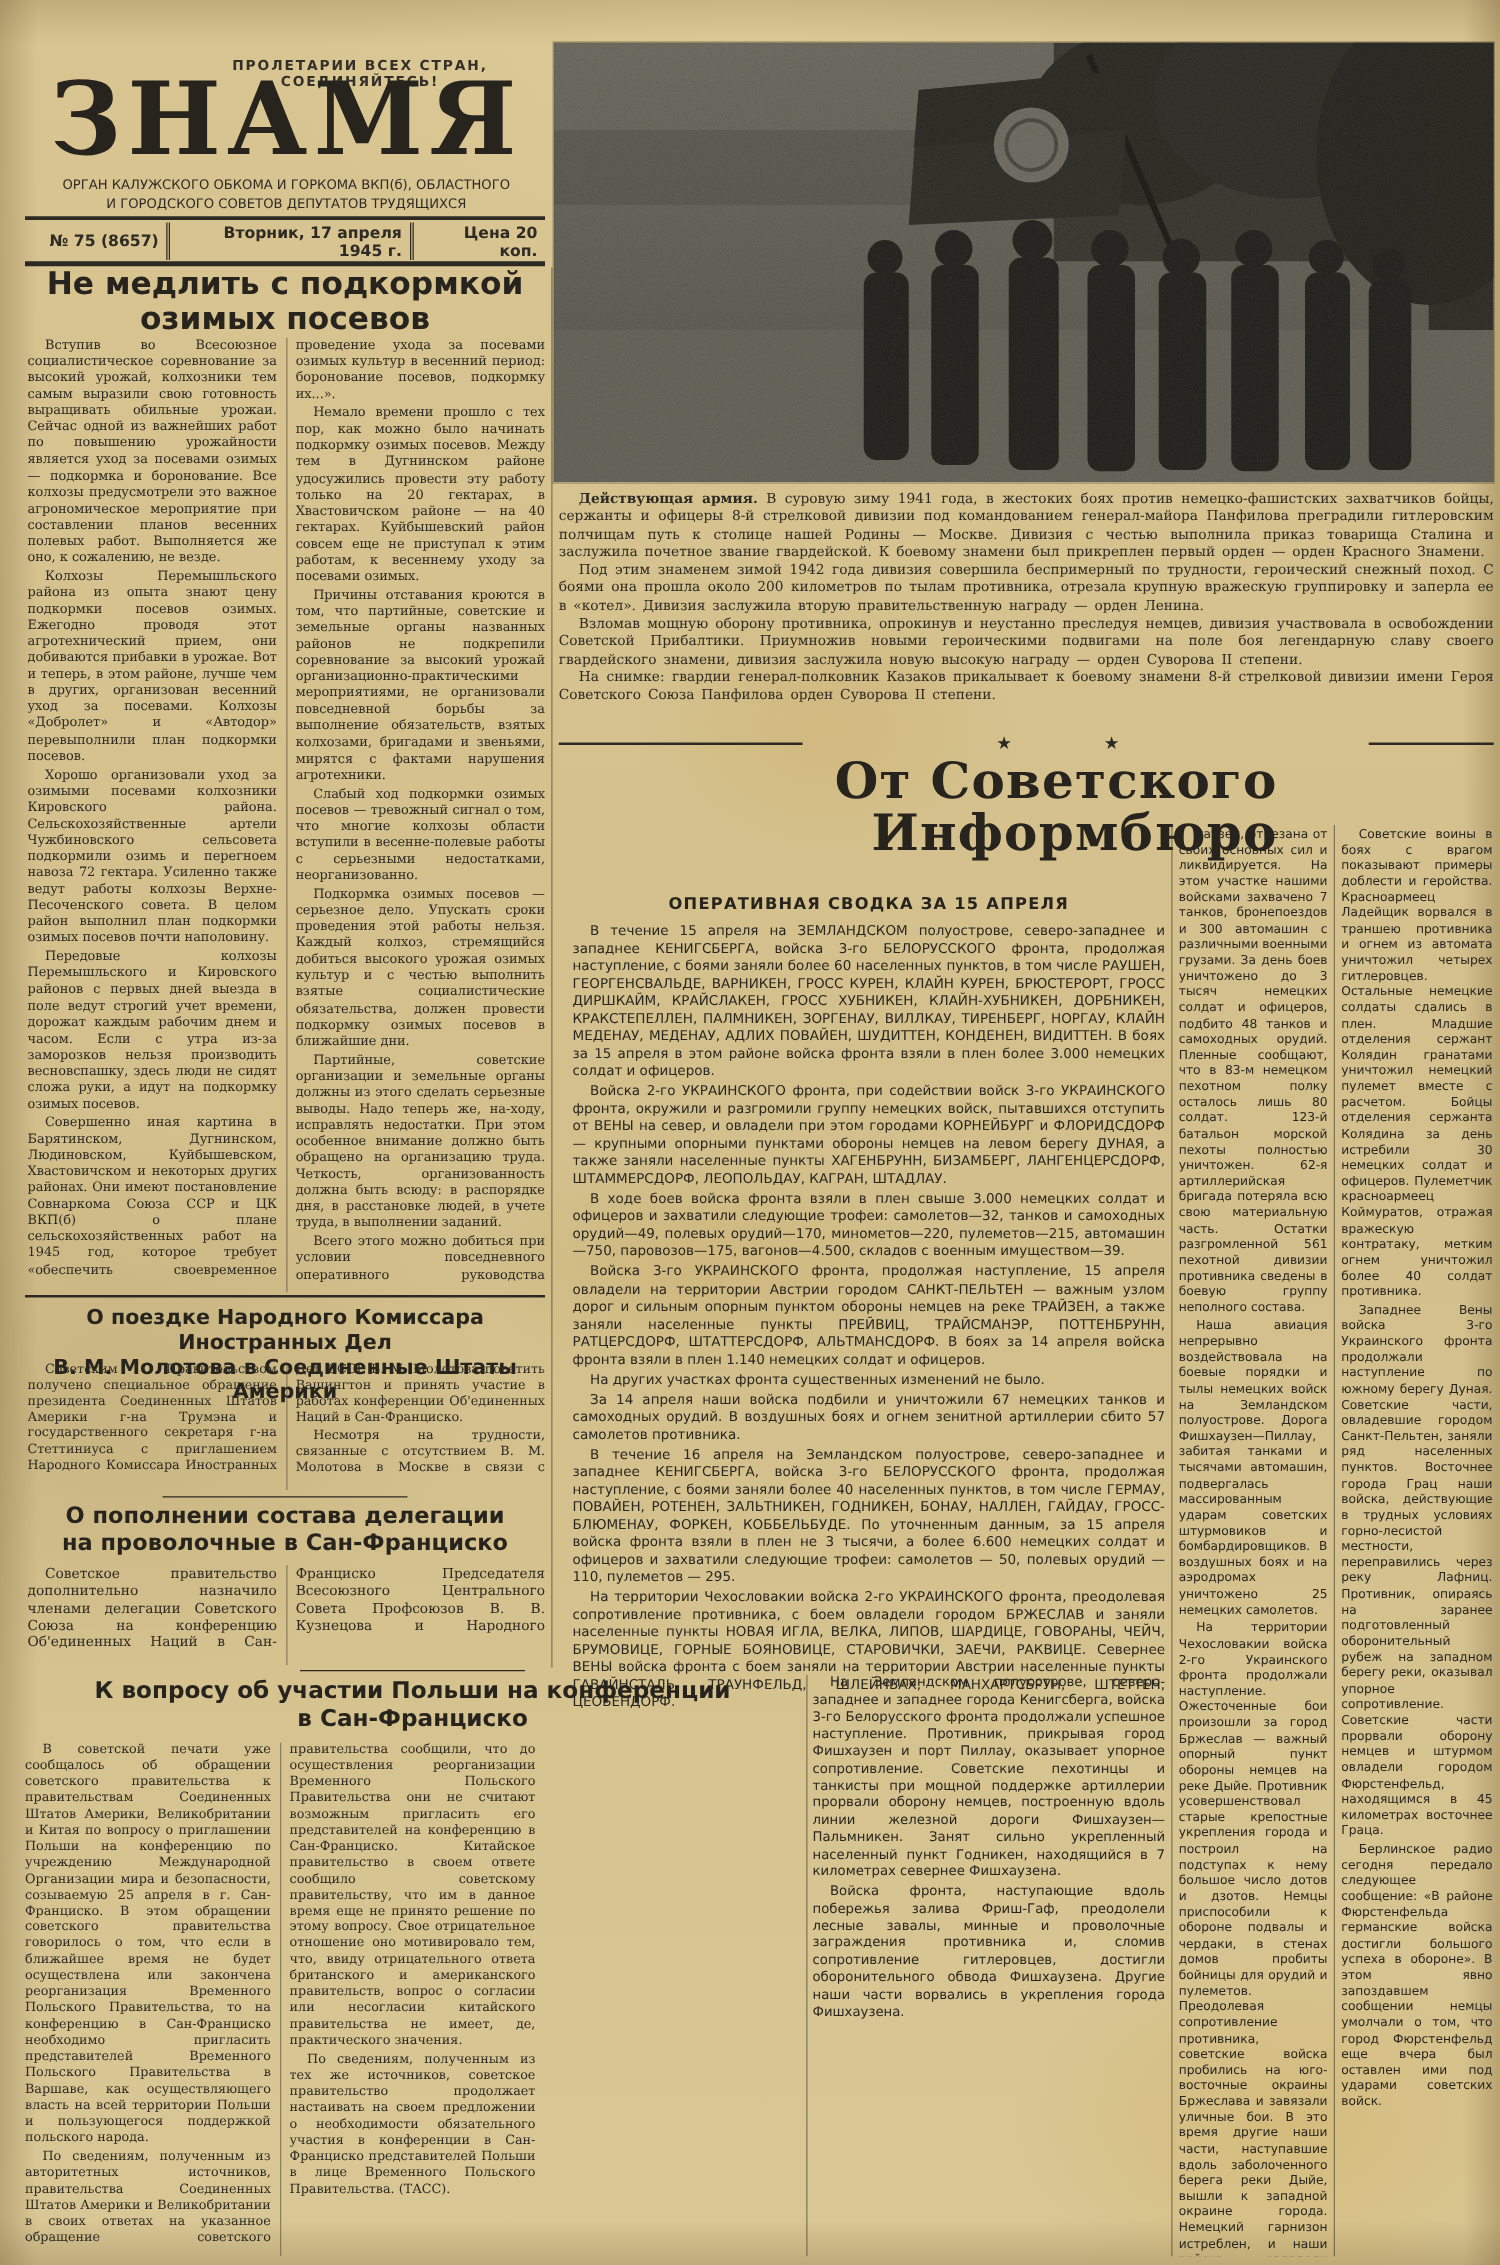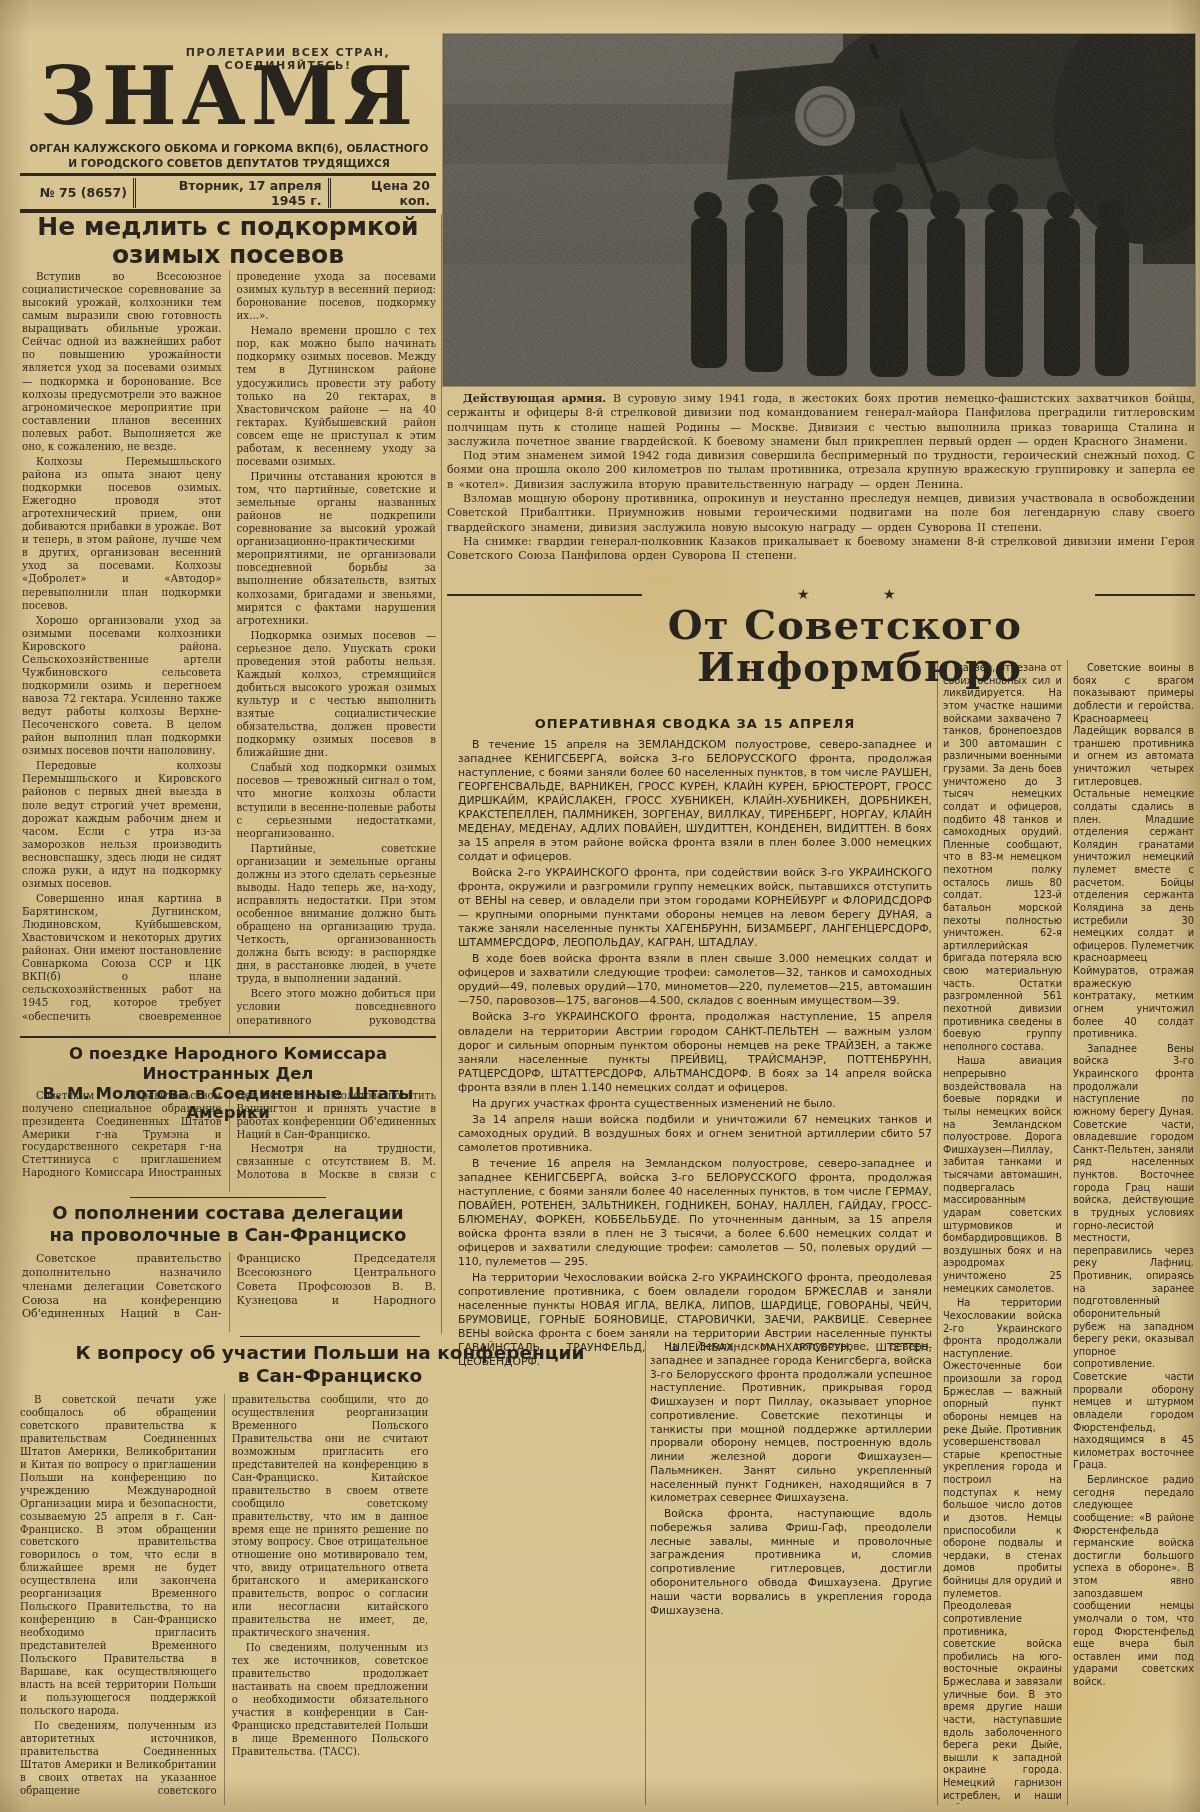--- a/index.html
+++ b/index.html
@@ -15,21 +15,21 @@
       radial-gradient(ellipse 500px 240px at 50% 3%, rgba(235,220,170,.25), transparent 75%),
       linear-gradient(90deg, rgba(110,85,45,.28) 0, rgba(110,85,45,0) 2.5%, rgba(110,85,45,0) 97.5%, rgba(110,85,45,.3) 100%),
       linear-gradient(180deg, rgba(110,85,45,.22) 0, rgba(110,85,45,0) 2%, rgba(110,85,45,0) 98%, rgba(110,85,45,.25) 100%),
       linear-gradient(#d8c592,#d2bf8b 55%,#d9c795);
   }
   .abs{position:absolute;}
   .sans{font-family:"DejaVu Sans","Liberation Sans",sans-serif;}
   
   .slogan{left:140px;top:46px;width:296px;text-align:center;font-weight:bold;font-size:11px;letter-spacing:1.5px;color:#33302a;}
   .np-title{left:22px;top:56px;width:414px;text-align:center;font-size:79px;line-height:1;font-weight:bold;letter-spacing:5px;color:#26241d;transform:scaleY(1.02);}
-  .organ{left:22px;top:141px;width:414px;text-align:center;font-weight:bold;font-size:10.5px;line-height:1.4;color:#2e2b24;}
+  .organ{left:22px;top:141px;width:414px;text-align:center;font-weight:normal;font-size:10.5px;line-height:1.4;color:#2e2b24;}
   .issue-bar{left:20px;top:173px;width:416px;height:33px;border-top:3px solid #2c2a22;border-bottom:4px solid #2c2a22;display:flex;align-items:center;font-weight:bold;font-size:12.5px;color:#2e2b24;}
   .issue-bar .cell{padding:0 6px;text-align:right;}
   .c1{width:27%;} .c2{width:48%;border-left:3px double #2c2a22;border-right:3px double #2c2a22;} .c3{width:25%;}
   
   .vr{width:1px;background:rgba(62,52,34,.55);}
   .hr{background:#2c2a22;}
   
   .lead-headline{left:20px;top:213px;width:416px;text-align:center;font-size:25px;font-weight:bold;line-height:1.12;color:#26241d;}
   .colbody p{margin:0 0 2px 0;text-indent:14px;text-align:justify;}
   .lead-body{left:22px;top:270px;width:414px;height:764px;font-size:10.3px;line-height:1.27;column-count:2;column-gap:15px;column-rule:1px solid rgba(70,58,36,.5);column-fill:auto;overflow:hidden;}
@@ -85,22 +85,22 @@
       <div>озимых посевов</div>
     </h2>
     <div class="abs lead-body colbody">
         <p>Вступив во Всесоюзное социалистическое соревнование за высокий урожай, колхозники тем самым выразили свою готовность выращивать обильные урожаи. Сейчас одной из важнейших работ по повышению урожайности является уход за посевами озимых — подкормка и боронование. Все колхозы предусмотрели это важное агрономическое мероприятие при составлении планов весенних полевых работ. Выполняется же оно, к сожалению, не везде.</p>
         <p>Колхозы Перемышльского района из опыта знают цену подкормки посевов озимых. Ежегодно проводя этот агротехнический прием, они добиваются прибавки в урожае. Вот и теперь, в этом районе, лучше чем в других, организован весенний уход за посевами. Колхозы «Добролет» и «Автодор» перевыполнили план подкормки посевов.</p>
         <p>Хорошо организовали уход за озимыми посевами колхозники Кировского района. Сельскохозяйственные артели Чужбиновского сельсовета подкормили озимь и перегноем навоза 72 гектара. Усиленно также ведут работы колхозы Верхне-Песоченского совета. В целом район выполнил план подкормки озимых посевов почти наполовину.</p>
         <p>Передовые колхозы Перемышльского и Кировского районов с первых дней выезда в поле ведут строгий учет времени, дорожат каждым рабочим днем и часом. Если с утра из-за заморозков нельзя производить весновспашку, здесь люди не сидят сложа руки, а идут на подкормку озимых посевов.</p>
         <p>Совершенно иная картина в Барятинском, Дугнинском, Людиновском, Куйбышевском, Хвастовичском и некоторых других районах. Они имеют постановление Совнаркома Союза ССР и ЦК ВКП(б) о плане сельскохозяйственных работ на 1945 год, которое требует «обеспечить своевременное проведение ухода за посевами озимых культур в весенний период: боронование посевов, подкормку их...».</p>
         <p>Немало времени прошло с тех пор, как можно было начинать подкормку озимых посевов. Между тем в Дугнинском районе удосужились провести эту работу только на 20 гектарах, в Хвастовичском районе — на 40 гектарах. Куйбышевский район совсем еще не приступал к этим работам, к весеннему уходу за посевами озимых.</p>
         <p>Причины отставания кроются в том, что партийные, советские и земельные органы названных районов не подкрепили соревнование за высокий урожай организационно-практическими мероприятиями, не организовали повседневной борьбы за выполнение обязательств, взятых колхозами, бригадами и звеньями, мирятся с фактами нарушения агротехники.</p>
+        <p>Слабый ход подкормки озимых посевов — тревожный сигнал о том, что многие колхозы области вступили в весенне-полевые работы с серьезными недостатками, неорганизованно.</p>
         <p>Подкормка озимых посевов — серьезное дело. Упускать сроки проведения этой работы нельзя. Каждый колхоз, стремящийся добиться высокого урожая озимых культур и с честью выполнить взятые социалистические обязательства, должен провести подкормку озимых посевов в ближайшие дни.</p>
-        <p>Слабый ход подкормки озимых посевов — тревожный сигнал о том, что многие колхозы области вступили в весенне-полевые работы с серьезными недостатками, неорганизованно.</p>
         <p>Партийные, советские организации и земельные органы должны из этого сделать серьезные выводы. Надо теперь же, на-ходу, исправлять недостатки. При этом особенное внимание должно быть обращено на организацию труда. Четкость, организованность должна быть всюду: в распорядке дня, в расстановке людей, в учете труда, в выполнении заданий.</p>
         <p>Всего этого можно добиться при условии повседневного оперативного руководства полевыми работами, умелого маневрирования силами и средствами колхозов, МТС и совхозов и использования их высокопроизводительно, от зари до зари.</p>
       </div>
   </section>
 
   <figure class="abs photo" style="margin:0">
     <svg width="752" height="352" viewBox="0 0 752 352">
       <defs>
         <linearGradient id="sky" x1="0" y1="0" x2="0" y2="1">
           <stop offset="0" stop-color="#b9b5a3"></stop>

